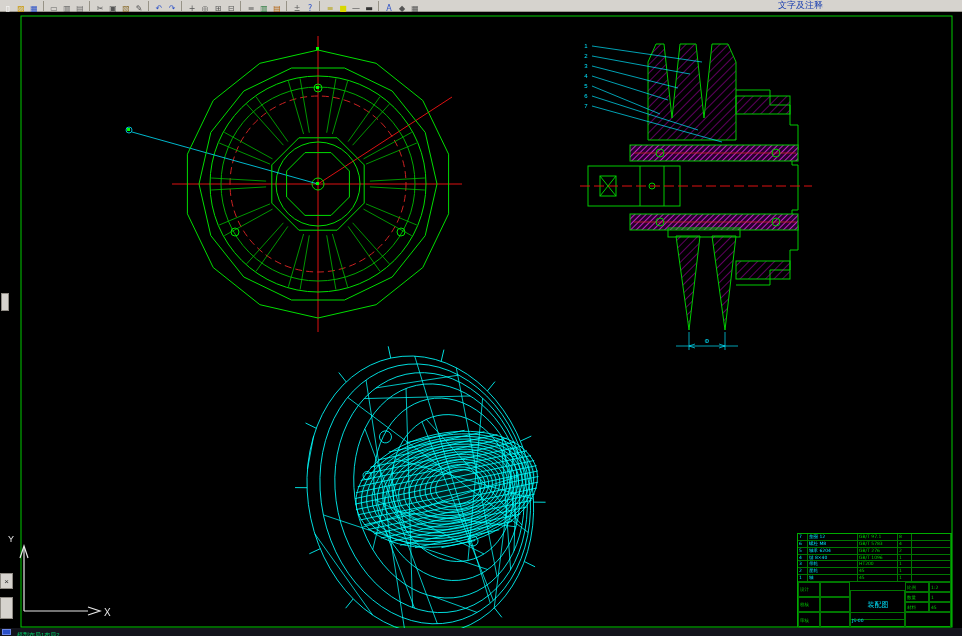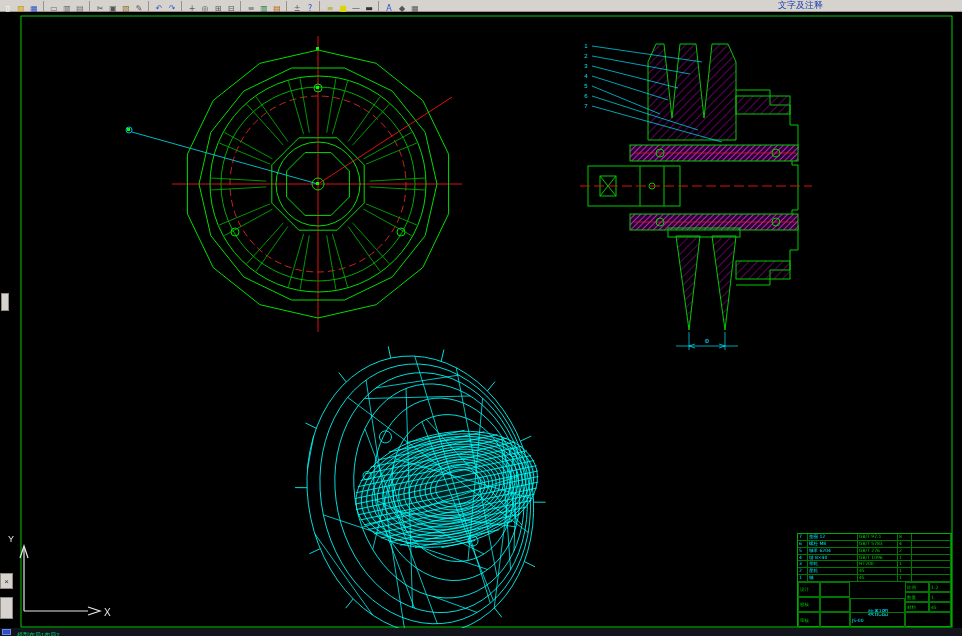--- a/index.html
+++ b/index.html
@@ -307,21 +307,21 @@
       <div class="pl-cell">1</div>
       <div class="pl-cell"></div>
     </div>
   <div id="tb-fields">
       <div class="tf-cell" style="left: 0px; top: 0px; width: 22px; height: 15px;">设计</div>
       <div class="tf-cell" style="left: 0px; top: 15px; width: 22px; height: 15px;">校核</div>
       <div class="tf-cell" style="left: 0px; top: 30px; width: 22px; height: 16px;">审核</div>
       <div class="tf-cell" style="left: 22px; top: 0px; width: 30px; height: 15px;"></div>
       <div class="tf-cell" style="left: 22px; top: 15px; width: 30px; height: 15px;"></div>
       <div class="tf-cell" style="left: 22px; top: 30px; width: 30px; height: 16px;"></div>
-      <div class="tf-cell tf-name" style="left: 52px; top: 16px; width: 55px; height: 30px;">装配图</div>
+      <div class="tf-cell tf-name" style="left: 52px; top: 8px; width: 55px; height: 30px;">装配图</div>
       <div class="tf-cell tf-cyan" style="left: 52px; top: 30px; width: 55px; height: 16px;">JS-00</div>
       <div class="tf-cell" style="left: 107px; top: 0px; width: 24px; height: 10px;">比例</div>
       <div class="tf-cell" style="left: 131px; top: 0px; width: 22px; height: 10px;">1:2</div>
       <div class="tf-cell" style="left: 107px; top: 10px; width: 24px; height: 10px;">数量</div>
       <div class="tf-cell" style="left: 131px; top: 10px; width: 22px; height: 10px;">1</div>
       <div class="tf-cell" style="left: 107px; top: 20px; width: 24px; height: 10px;">材料</div>
       <div class="tf-cell" style="left: 131px; top: 20px; width: 22px; height: 10px;">45</div>
       <div class="tf-cell" style="left: 107px; top: 30px; width: 46px; height: 16px;"></div>
     </div>
 </div>

